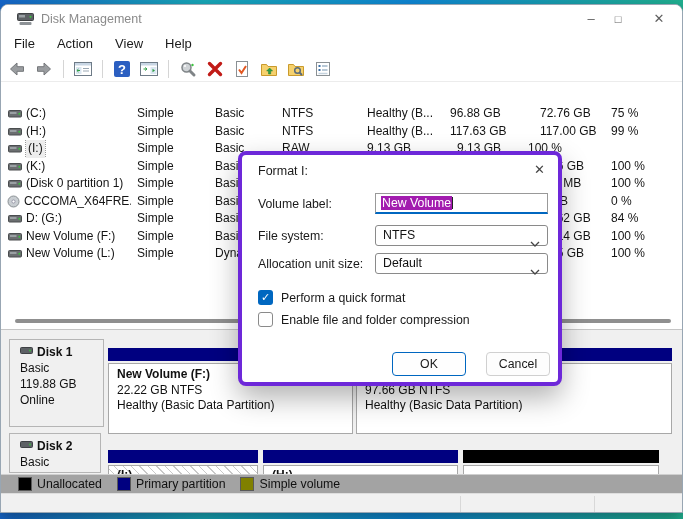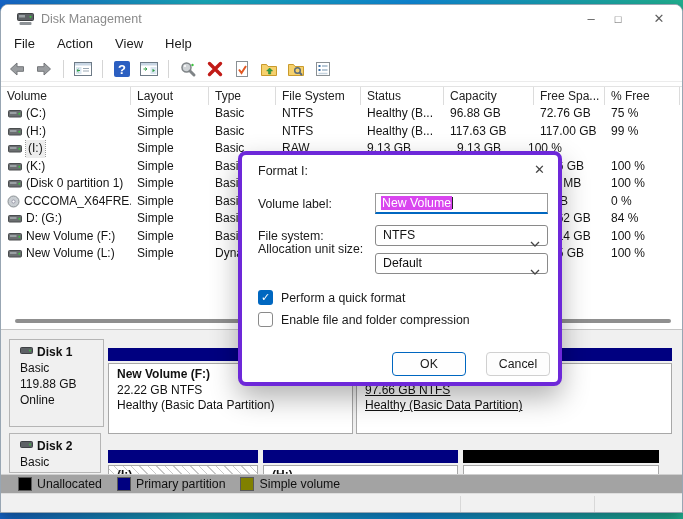--- a/index.html
+++ b/index.html
@@ -54,21 +54,21 @@
   .statusbar{position:absolute;left:0;top:488px;width:100%;height:21px;background:#f1f1f1;border-top:1px solid #dedede;}
   .s-sep{position:absolute;top:2px;height:17px;width:1px;background:#d8d8d8;}
   
   .dialog{position:absolute;left:237px;top:146px;width:316px;height:227px;background:#fff;
           border:4px solid #6d28d9;border-radius:8px;box-shadow:0 12px 28px rgba(0,0,0,.30);z-index:50;}
   .dlg-title{position:absolute;left:16px;top:9px;font-size:12.5px;color:#1a1a1a;}
   .dlg-close{position:absolute;right:13px;top:7px;font-size:13px;color:#444;}
   .f-label{position:absolute;left:16px;font-size:12.3px;color:#1a1a1a;}
   .field{position:absolute;left:133px;width:173px;height:21px;box-sizing:border-box;font-size:12.3px;}
   .tinput{border:1px solid #999;border-bottom:2px solid #0067c0;background:#fff;line-height:18px;padding:0 5px;}
-  .tsel{background:#d946ef;color:#fff;padding:0 1px;}
+  .tsel{background:#a21caf;color:#fff;padding:0 1px;}
   .caret{display:inline-block;width:1px;height:12px;background:#222;vertical-align:-2px;}
   .combo{border:1px solid #8a8a8a;border-radius:3px;background:#fff;line-height:19px;padding:0 7px;color:#111;}
   .chev{position:absolute;right:7px;top:8px;}
   .cbx-row{position:absolute;left:16px;display:flex;align-items:center;gap:8px;}
   .cbx{width:15px;height:15px;border-radius:3px;box-sizing:border-box;display:flex;align-items:center;justify-content:center;}
   .cbx.on{background:#0067c0;color:#fff;font-size:11px;}
   .cbx.off{background:#fff;border:1px solid #8a8a8a;}
   .cbx-label{font-size:12.3px;color:#1a1a1a;}
   .btn{position:absolute;height:24px;border-radius:4px;background:#fefefe;font-size:12.3px;color:#1a1a1a;
        display:flex;align-items:center;justify-content:center;box-sizing:border-box;}
@@ -179,30 +179,20 @@
           <rect x="5.5" y="6" width="2" height="2" fill="#3a6ea5"></rect>
           <line x1="9" y1="7" x2="14.5" y2="7" stroke="#9fb6c8" stroke-width="1.4"></line>
           <rect x="5.5" y="10" width="2" height="2" fill="#3a6ea5"></rect>
           <line x1="9" y1="11" x2="14.5" y2="11" stroke="#9fb6c8" stroke-width="1.4"></line>
           <line x1="5.5" y1="14.5" x2="14.5" y2="14.5" stroke="#c5d3de" stroke-width="1.4"></line>
         </svg>
       </span>
   </div>
 
   <div class="listbg"></div>
-  <div class="colheader">
-      <div class="hcell c0">Volume</div>
-      <div class="hcell c1">Layout</div>
-      <div class="hcell c2">Type</div>
-      <div class="hcell c3">File System</div>
-      <div class="hcell c4">Status</div>
-      <div class="hcell c5">Capacity</div>
-      <div class="hcell c6">Free Spa...</div>
-      <div class="hcell c7">% Free</div>
-    </div>
   <div class="rows">
       <div class="vrow">
         <div class="vcell c0">
           <span class="vicon">
             <svg width="14" height="11" viewBox="0 0 14 11">
               <rect x="0.5" y="2.5" width="13" height="6.5" rx="1" fill="#6b6e70" stroke="#4a4d4f"></rect>
               <rect x="2" y="4" width="6.5" height="2" fill="#9aa0a3"></rect>
               <circle cx="11.3" cy="5.8" r="1" fill="#3bc23f"></circle>
             </svg>
           </span>
@@ -386,21 +376,21 @@
     <div class="pblock" style="left:107px;top:12px;width:245px;height:94px;">
       <div class="pstrip" style="background: rgb(0, 0, 128);"></div>
       <div class="pbody" style="height:71px;">
         <div class="pt">New Volume  (F:)</div>
         <div>22.22 GB NTFS</div>
         <div>Healthy (Basic Data Partition)</div>
       </div>
     </div>
     <div class="pblock" style="left:355px;top:12px;width:316px;height:94px;">
       <div class="pstrip" style="background: rgb(0, 0, 128);"></div>
-      <div class="pbody" style="height:71px;text-decoration:underline;">
+      <div class="pbody" style="height:71px;">
         <div class="pt">&nbsp;</div>
         <div>97.66 GB NTFS</div>
         <div>Healthy (Basic Data Partition)</div>
       </div>
     </div>
 
     <div class="dlabel" style="left:8px;top:103px;width:92px;height:40px;">
       <div class="dname">
           <span><svg width="13" height="9" viewBox="0 0 13 9">
               <rect x="0.5" y="0.5" width="12" height="6" rx="1" fill="#5d6165" stroke="#3e4144"></rect>
@@ -453,21 +443,21 @@
     <div class="dlg-close">✕</div>
 
     <div class="f-label" style="top:42px;">Volume label:</div>
     <div class="field tinput" style="top:38px;"><span class="tsel">New Volume</span><span class="caret"></span></div>
 
     <div class="f-label" style="top:74px;">File system:</div>
     <div class="field combo" style="top:70px;"><span>NTFS</span><span class="chev"><svg width="10" height="6" viewBox="0 0 10 6">
             <path d="M1 1 L5 5 L9 1" stroke="#444" fill="none" stroke-width="1.3"></path>
           </svg></span></div>
 
-    <div class="f-label" style="top:87px;text-align:center;">Allocation unit size:</div>
+    <div class="f-label" style="top:102px;text-align:center;">Allocation unit size:</div>
     <div class="field combo" style="top:98px;"><span>Default</span><span class="chev"><svg width="10" height="6" viewBox="0 0 10 6">
             <path d="M1 1 L5 5 L9 1" stroke="#444" fill="none" stroke-width="1.3"></path>
           </svg></span></div>
 
     <div class="cbx-row" style="top:135px;">
       <span class="cbx on">✓</span>
       <span class="cbx-label">Perform a quick format</span>
     </div>
     <div class="cbx-row" style="top:157px;">
       <span class="cbx off"></span>

